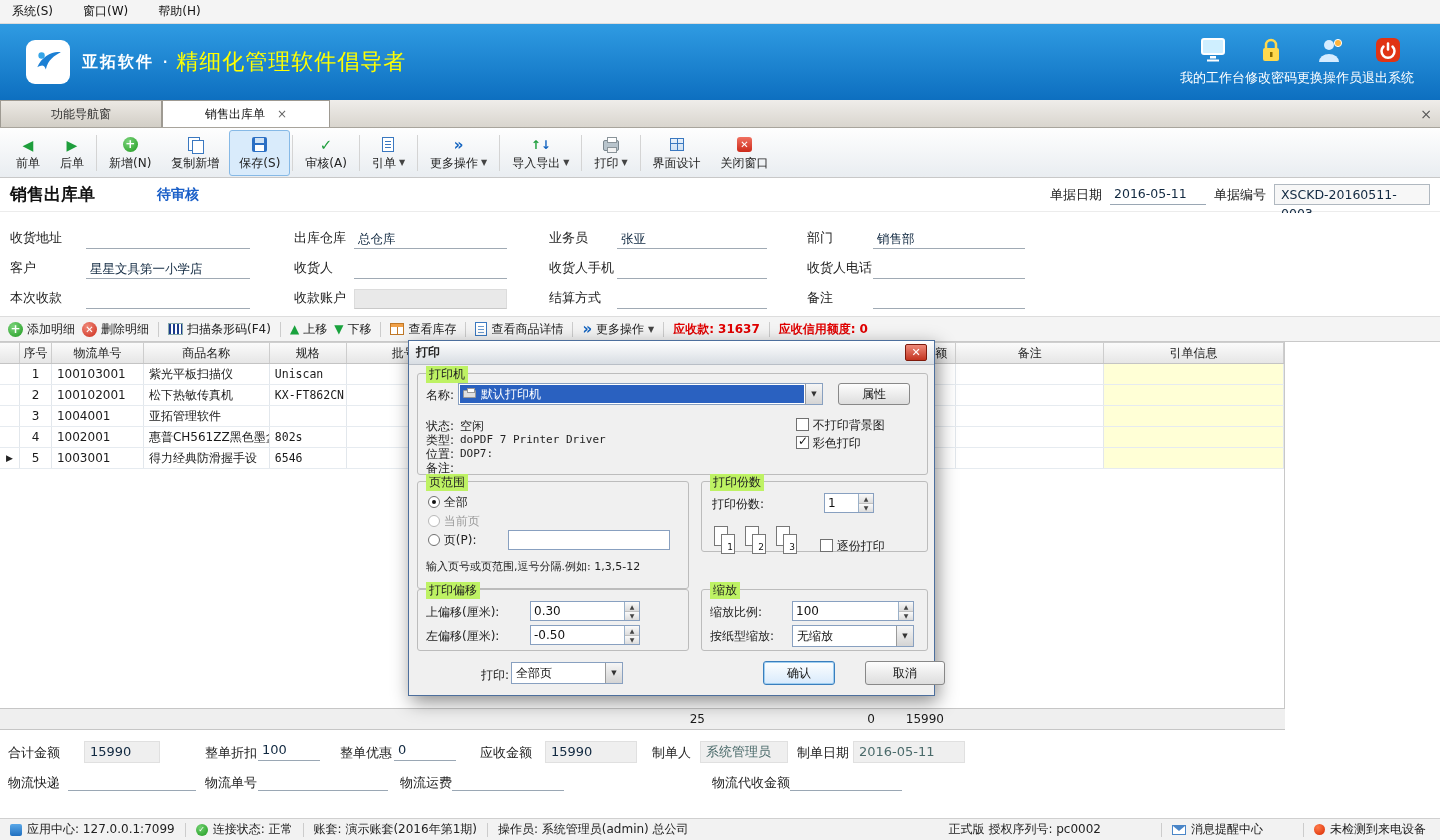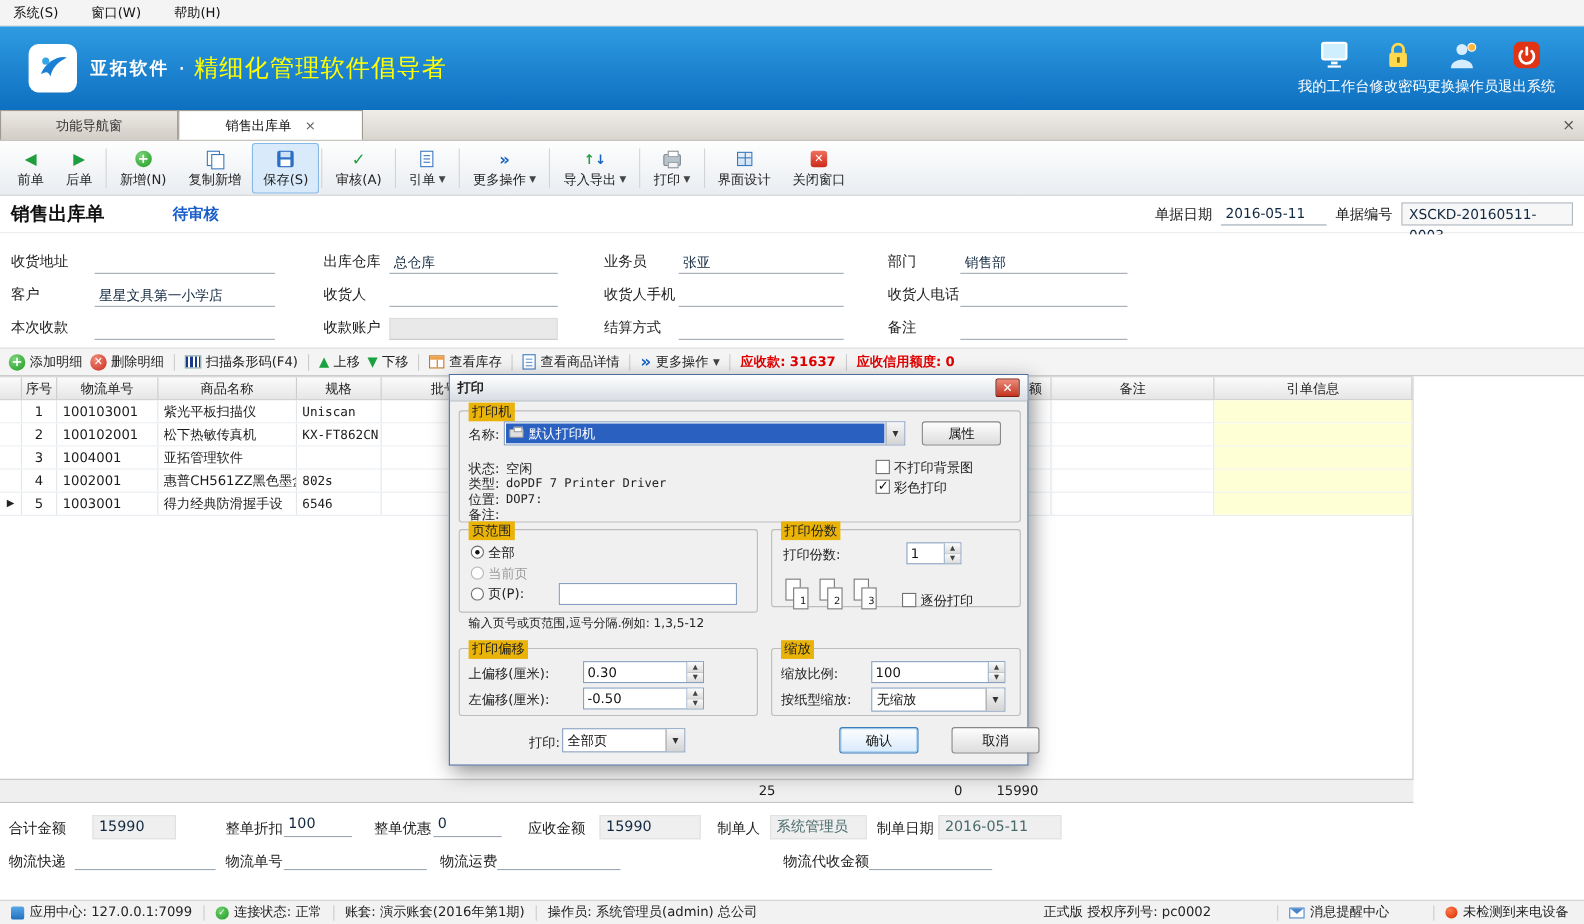--- a/index.html
+++ b/index.html
@@ -156,21 +156,21 @@
 .spacer{flex:1}
 
 
 .dlg{position:absolute;left:408px;top:340px;width:527px;height:356px;background:#f0f0f0;
      border:1px solid #4d6f9d;box-shadow:3px 6px 18px rgba(0,0,0,.45)}
 .dlg-title{height:24px;background:linear-gradient(#ffffff,#d8dde3);border-bottom:1px solid #b8bec6;
            display:flex;align-items:center;padding:0 7px;font-weight:bold;color:#222;font-size:12px}
 .dlg-close{margin-left:auto;width:22px;height:17px;background:linear-gradient(#ee8a7a,#c33420);border:1px solid #7e1a0c;
            border-radius:2px;color:#fff;display:flex;align-items:center;justify-content:center;font-size:11px;font-weight:bold;cursor:pointer}
 .grp{position:absolute;border:1px solid #bcbcbc;border-radius:3px}
-.legend{position:absolute;top:-8px;left:8px;background:#eab308;padding:0 3px;font-size:12px;color:#222}
+.legend{position:absolute;top:-8px;left:8px;background:#bef264;padding:0 3px;font-size:12px;color:#222}
 .dlbl{position:absolute;font-size:12px;color:#222;white-space:nowrap}
 .dmono{font-family:"DejaVu Sans Mono","Liberation Mono",monospace;font-size:11px}
 .graytext{color:#9c9c9c}
 .dinput{position:absolute;background:#fff;border:1px solid #88a0c0;font-size:12px;padding:1px 3px;cursor:text}
 .pcombo{position:absolute;left:40px;top:9px;width:365px;height:22px;background:#fff;border:1px solid #88a0c0;display:flex;cursor:pointer}
 .pcombo .sel{flex:1;margin:1px;background:#2a61c0;color:#fff;display:flex;align-items:center;gap:5px;padding:0 3px;font-size:12px}
 .picon{width:13px;height:8px;background:#e0e0e0;border:1px solid #999;border-radius:1px;position:relative}
 .picon::before{content:"";position:absolute;left:3px;top:-3px;width:6px;height:3px;background:#fff;border:1px solid #999}
 .combobtn{width:17px;background:linear-gradient(#f6f6f6,#d4d4d4);border-left:1px solid #9a9a9a;display:flex;
           align-items:center;justify-content:center;font-size:7px;color:#333}
@@ -652,21 +652,21 @@
     <span class="dlbl" style="left:378px;top:43px">
       <span class="cb"></span>
       <span>不打印背景图</span>
     </span>
     <span class="dlbl" style="left:378px;top:61px">
       <span class="cb checked"></span>
       <span>彩色打印</span>
     </span>
   </div>
 
-  <div class="grp" style="left:8px;top:140px;width:272px;height:76px">
+  <div class="grp" style="left:8px;top:140px;width:272px;height:108px">
     <span class="legend">页范围</span>
     <span class="dlbl" style="left:10px;top:12px">
       <span class="rad sel"></span>
       <span>全部</span>
     </span>
     <span class="dlbl graytext" style="left:10px;top:31px">
       <span class="rad dis"></span>
       <span>当前页</span>
     </span>
     <span class="dlbl" style="left:10px;top:50px">

